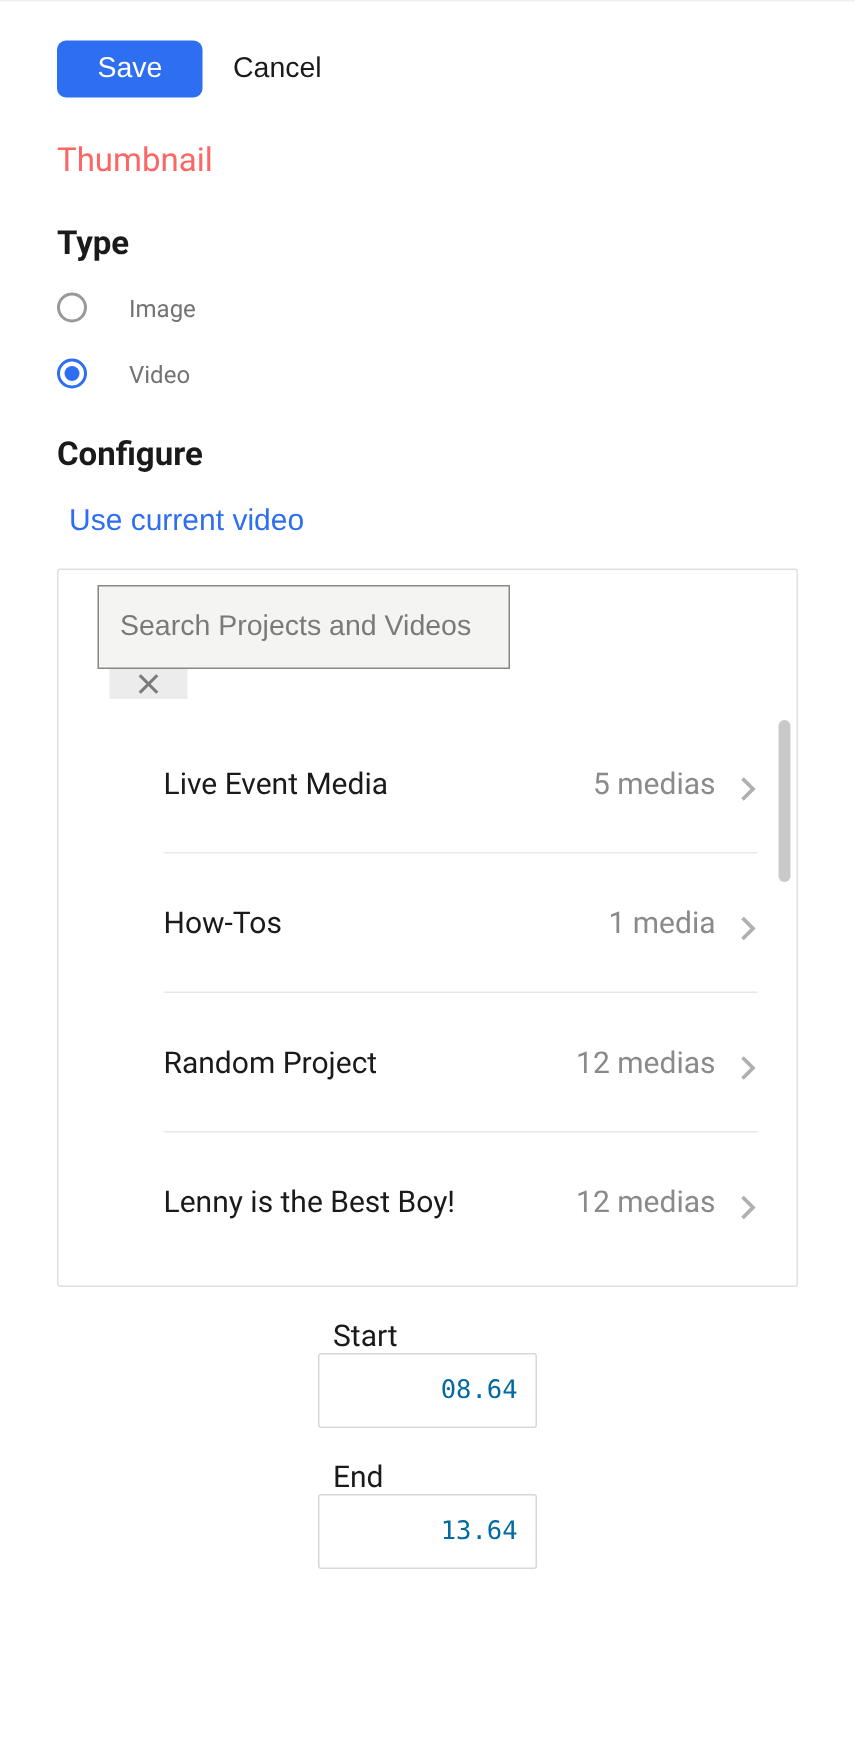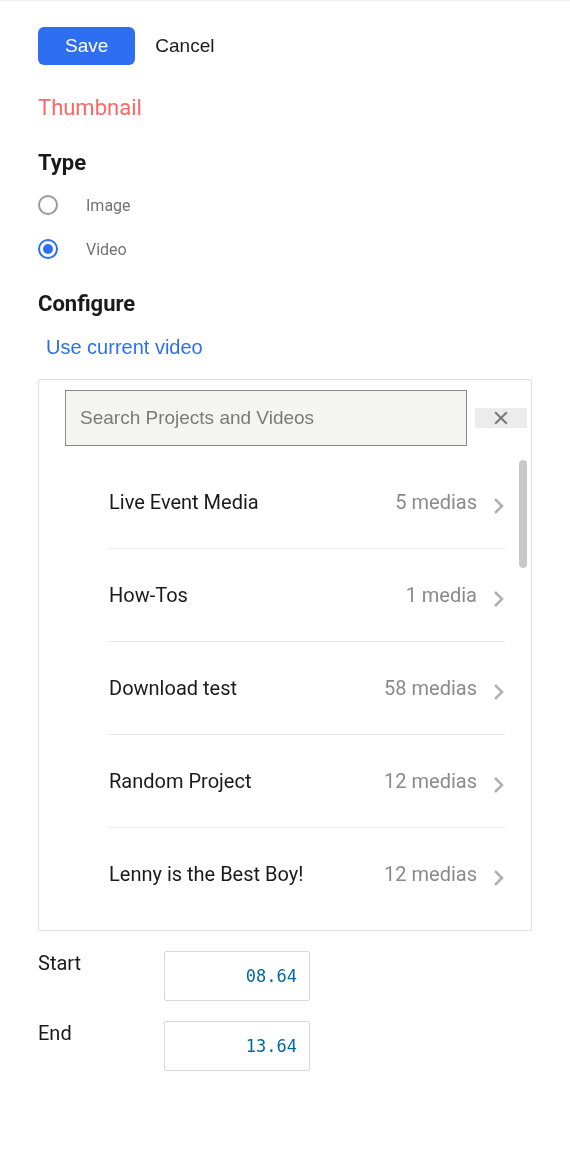--- a/index.html
+++ b/index.html
@@ -96,23 +96,24 @@
       margin-bottom: 20px;
       display: inline-block;
     }
     .picker-panel {
       border: 1px solid #e0e0e0;
       border-radius: 2px;
       margin-bottom: 20px;
     }
     .picker-header {
       display: flex;
-      align-items: center;
+      align-items: flex-start;
       padding: 10px 4px 10px 26px;
       gap: 0;
+      flex-direction: column;
     }
     .search-input {
       flex: 1;
       border: 1px solid #888;
       background: #f4f4f2;
       padding: 16px 14px;
       font-size: 19px;
       color: #666;
       outline: none;
     }
@@ -175,21 +176,23 @@
     }
     .chevron svg {
       width: 12px;
       height: 20px;
       stroke: #b0b0b0;
       stroke-width: 2.5;
       fill: none;
     }
     .time-row {
       display: flex;
+      align-items: center;
       margin-bottom: 20px;
+      flex-direction: column;
     }
     .time-label {
       width: 126px;
       font-size: 20px;
       color: #1a1a1a;
     }
     .time-input {
       width: 146px;
       border: 1px solid #d8d8d8;
       border-radius: 2px;
@@ -263,29 +266,20 @@
       <div class="project-row">
         <span class="project-name">How-Tos</span>
         <span class="project-count">1 media</span>
         <span class="chevron">
           <svg viewBox="0 0 12 20">
               <polyline points="2,3 9,10 2,17"></polyline>
             </svg>
         </span>
       </div>
 
-      <div class="project-row">
-        <span class="project-name">Download test</span>
-        <span class="project-count">58 medias</span>
-        <span class="chevron">
-          <svg viewBox="0 0 12 20">
-              <polyline points="2,3 9,10 2,17"></polyline>
-            </svg>
-        </span>
-      </div>
 
       <div class="project-row">
         <span class="project-name">Random Project</span>
         <span class="project-count">12 medias</span>
         <span class="chevron">
           <svg viewBox="0 0 12 20">
               <polyline points="2,3 9,10 2,17"></polyline>
             </svg>
         </span>
       </div>

